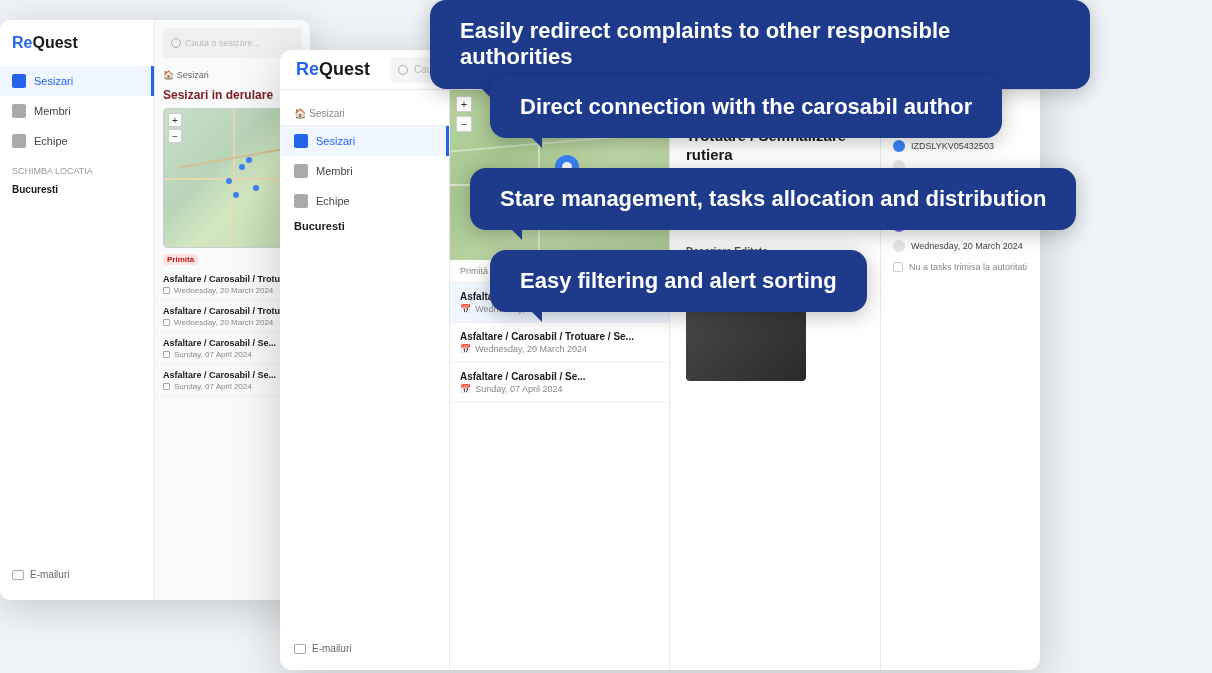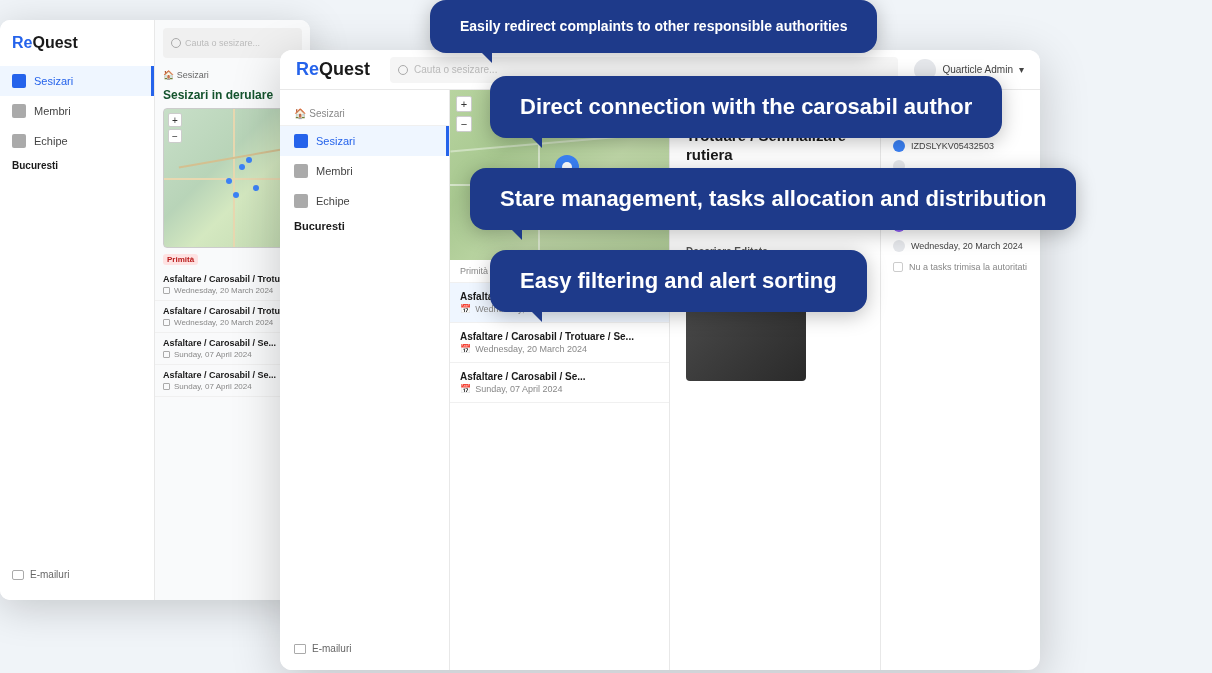--- a/index.html
+++ b/index.html
@@ -121,21 +121,21 @@
     }
     .back-main .breadcrumb {
       font-size: 9px;
       color: #666;
       padding: 4px 8px;
     }
     .back-main .page-title {
       font-size: 12px;
       font-weight: 700;
       padding: 4px 8px 6px;
-      color: #14532d;
+      color: #7f1d1d;
     }
     .back-map {
       margin: 0 8px;
       height: 140px;
       background: linear-gradient(135deg, #c8dfc8 0%, #b8d4b8 40%, #d4e8c0 60%, #c0d8b0 100%);
       border-radius: 4px;
       border: 1px solid #ccc;
       position: relative;
       overflow: hidden;
     }
@@ -551,21 +551,21 @@
       left: 40px;
       width: 0; height: 0;
       border-left: 12px solid transparent;
       border-right: 0px solid transparent;
       border-top: 12px solid #1e3a8a;
     }
 
     .bubble-1 {
       top: 0px;
       left: 430px;
-      font-size: 14px;
+      font-size: 22px;
     }
     .bubble-1::before {
       bottom: -10px; left: 50px;
     }
 
     .bubble-2 {
       top: 76px;
       left: 490px;
       font-size: 22px;
     }
@@ -619,20 +619,21 @@
       <span>Sesizari</span>
     </div>
     <div class="nav-item">
       <div class="nav-icon"></div>
       <span>Membri</span>
     </div>
     <div class="nav-item">
       <div class="nav-icon"></div>
       <span>Echipe</span>
     </div>
+    <div class="section-label">Schimba locatia</div>
     <div class="location">Bucuresti</div>
     <div class="email-item">
       <div class="email-icon"></div>
       <span>E-mailuri</span>
     </div>
   </div>
 
   <div class="back-main">
     <div class="search-bar">
       <div class="search-icon-sm"></div>

